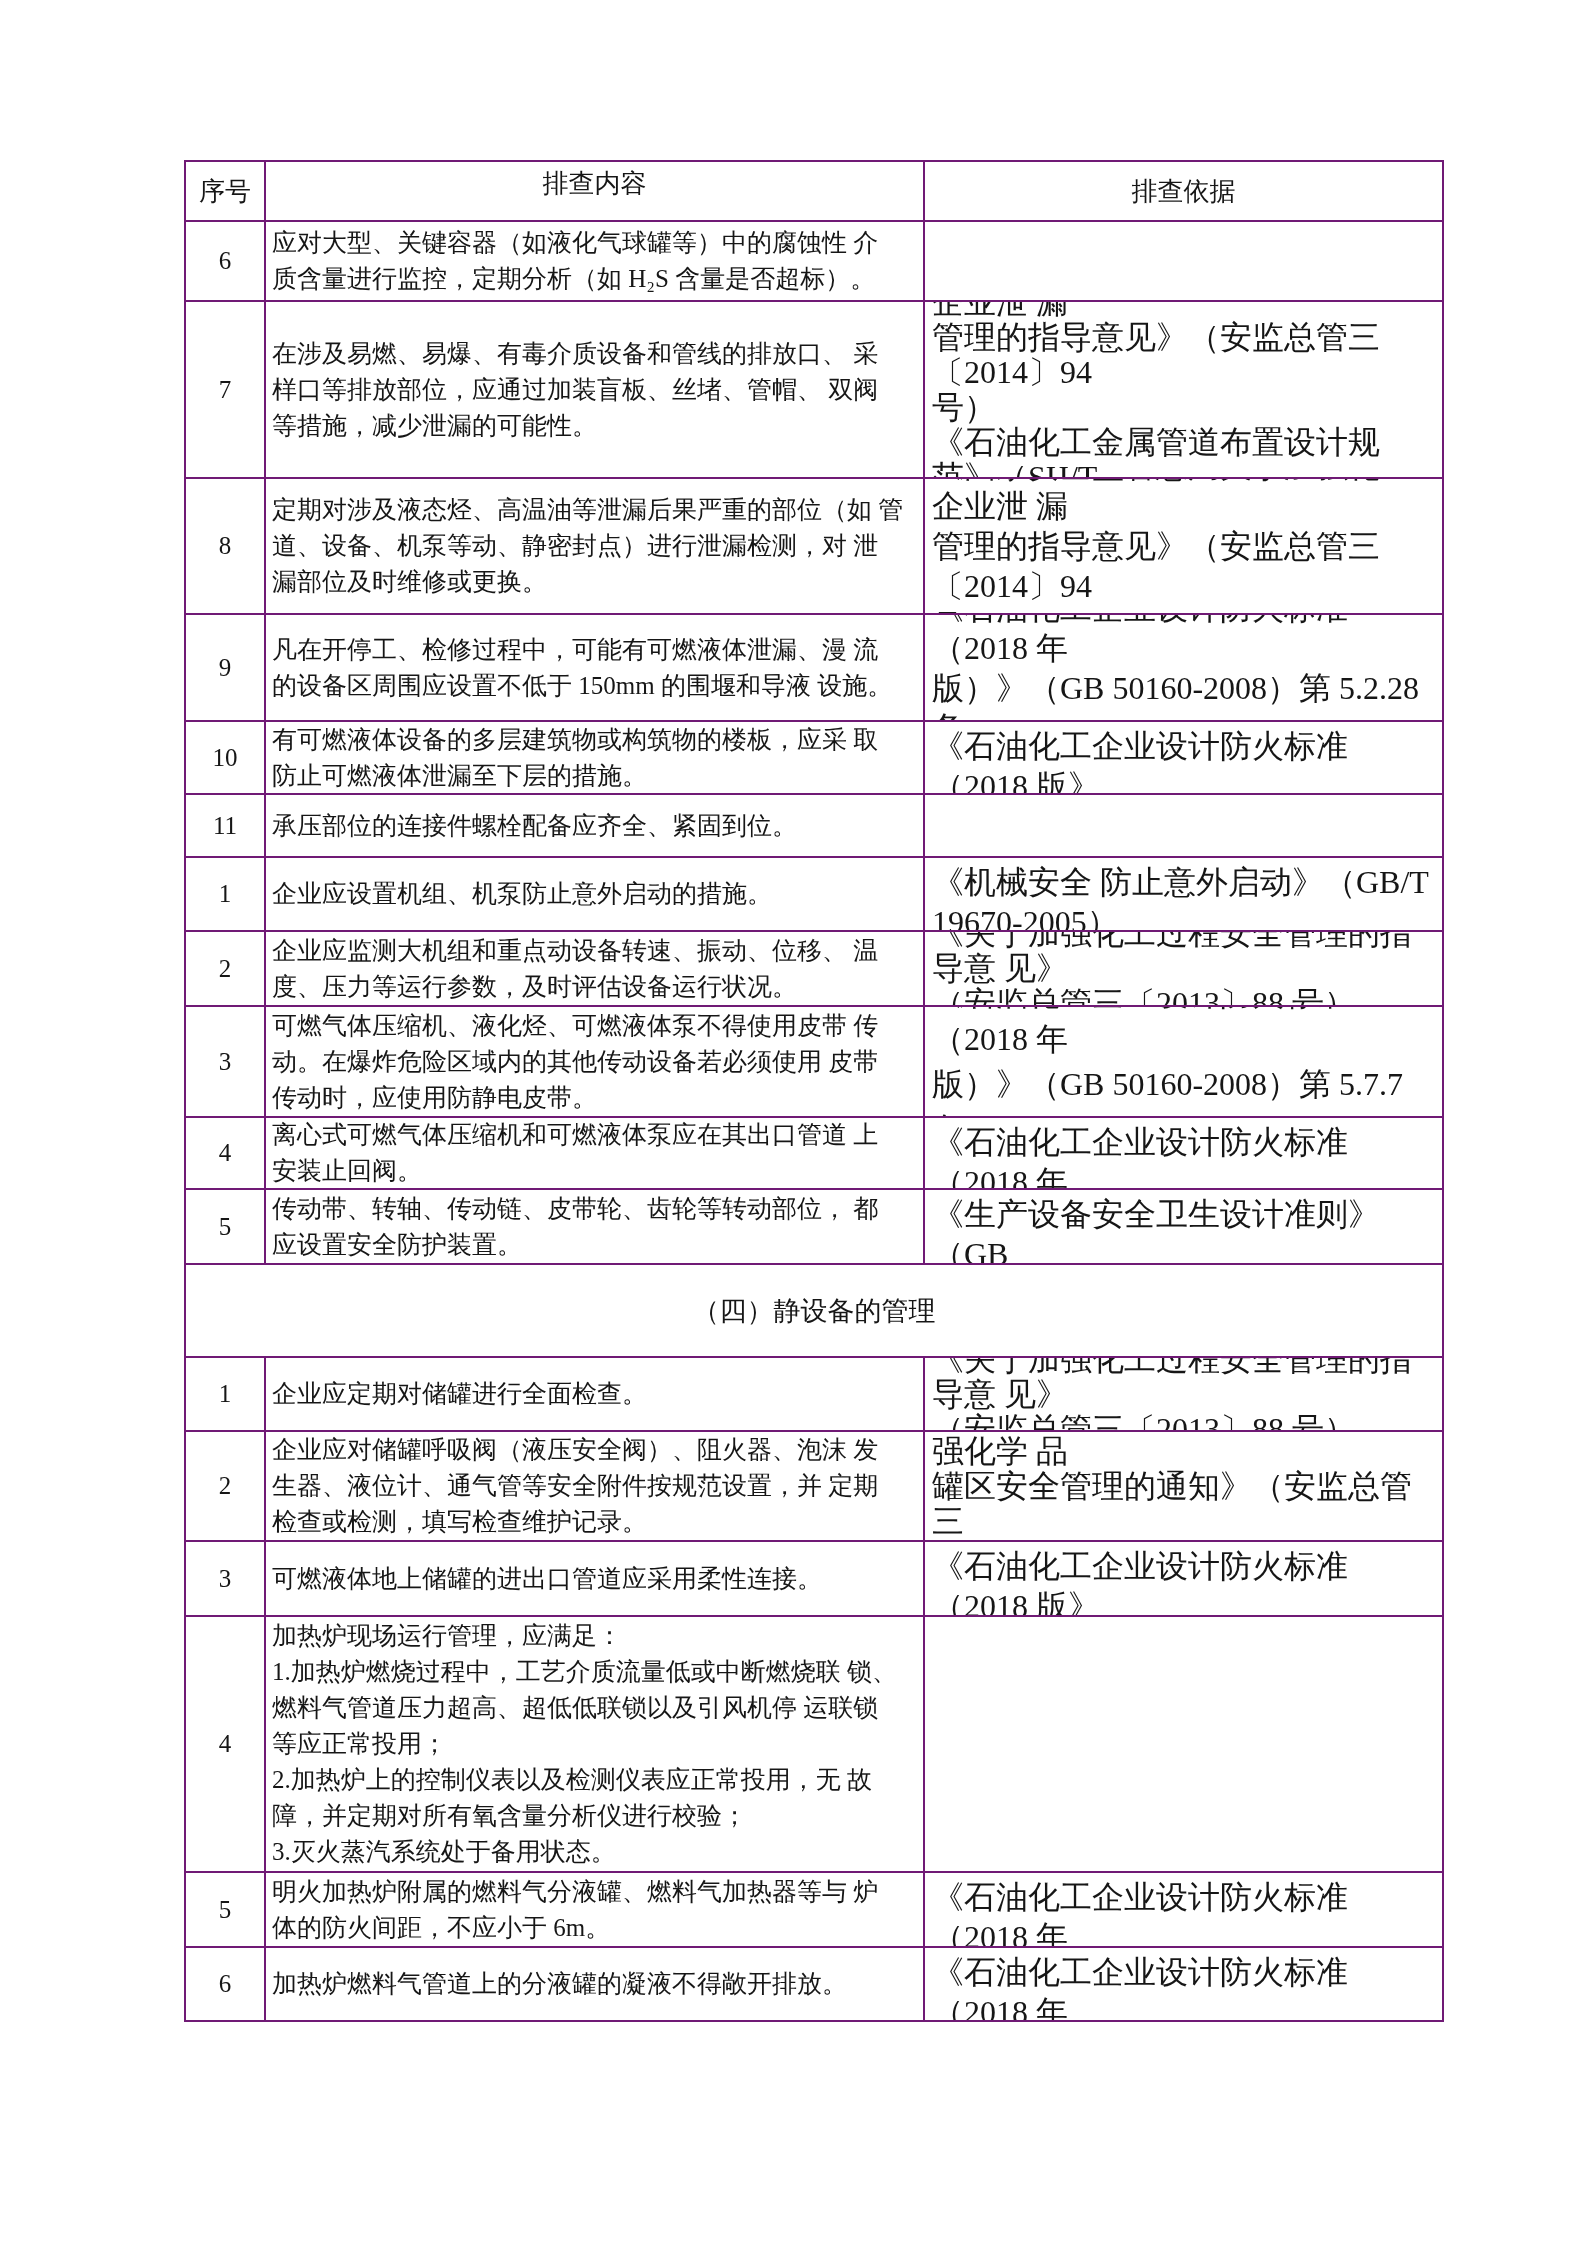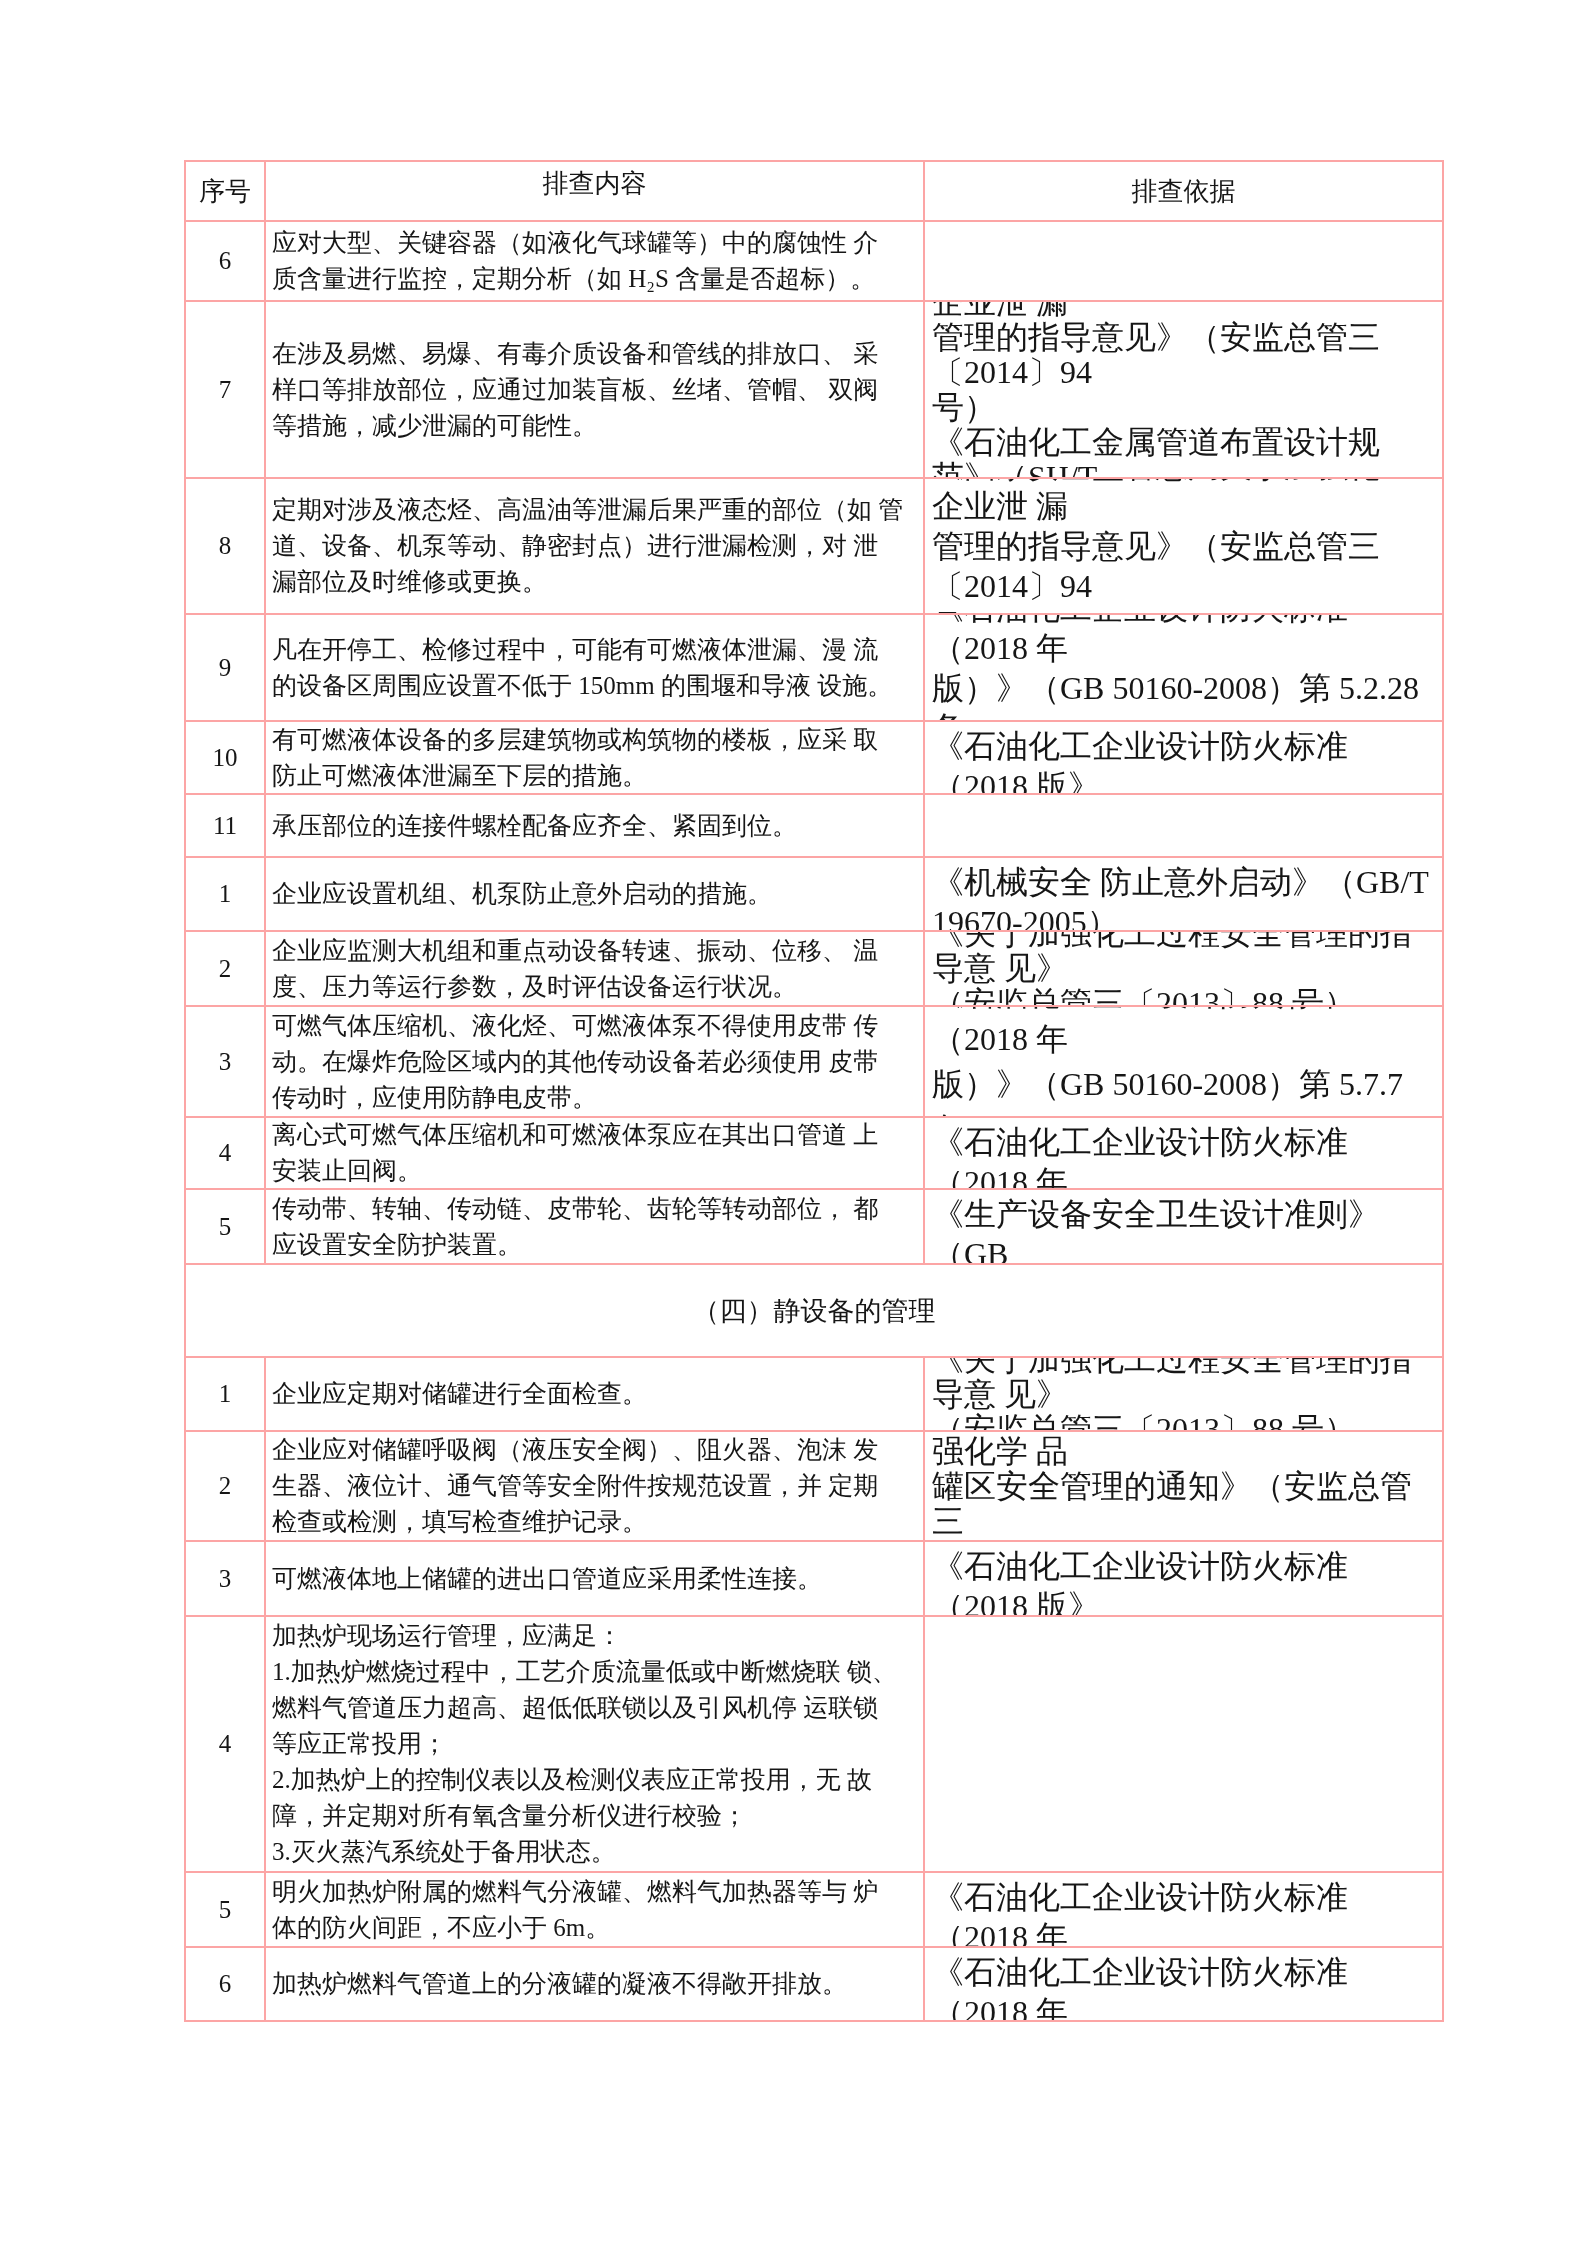--- a/index.html
+++ b/index.html
@@ -14,21 +14,21 @@
   table.doc{
     position:absolute;left:184px;top:160px;
     width:1258px;
     border-collapse:collapse;
     table-layout:fixed;
   }
   table.doc col.c1{width:80px;}
   table.doc col.c2{width:659px;}
   table.doc col.c3{width:519px;}
   table.doc th, table.doc td{
-    border:2px solid #fca5a5;
+    border:2px solid #701a75;
     padding:0;
     vertical-align:top;
     font-weight:normal;
   }
   th .cell{justify-content:center;align-items:center;font-size:26px;}
   .cell{
     overflow:hidden;
     display:flex;
     flex-direction:column;
     white-space:pre-line;

